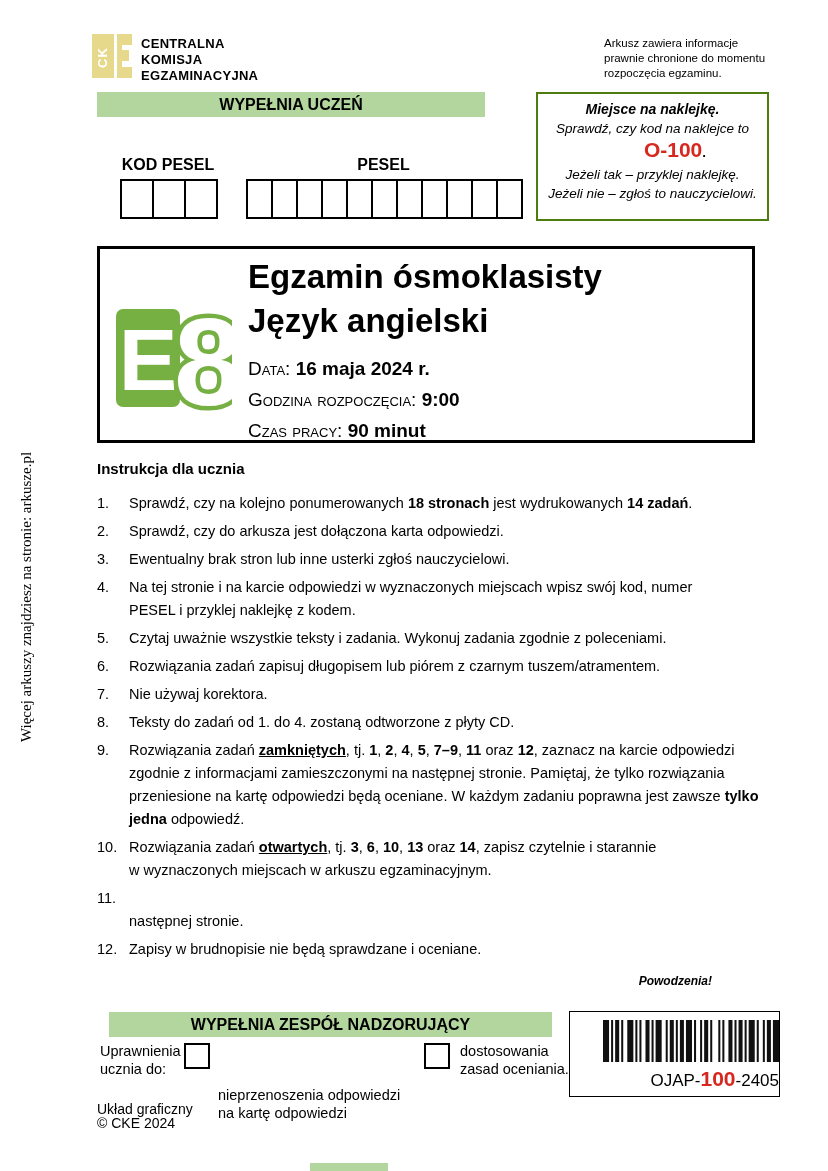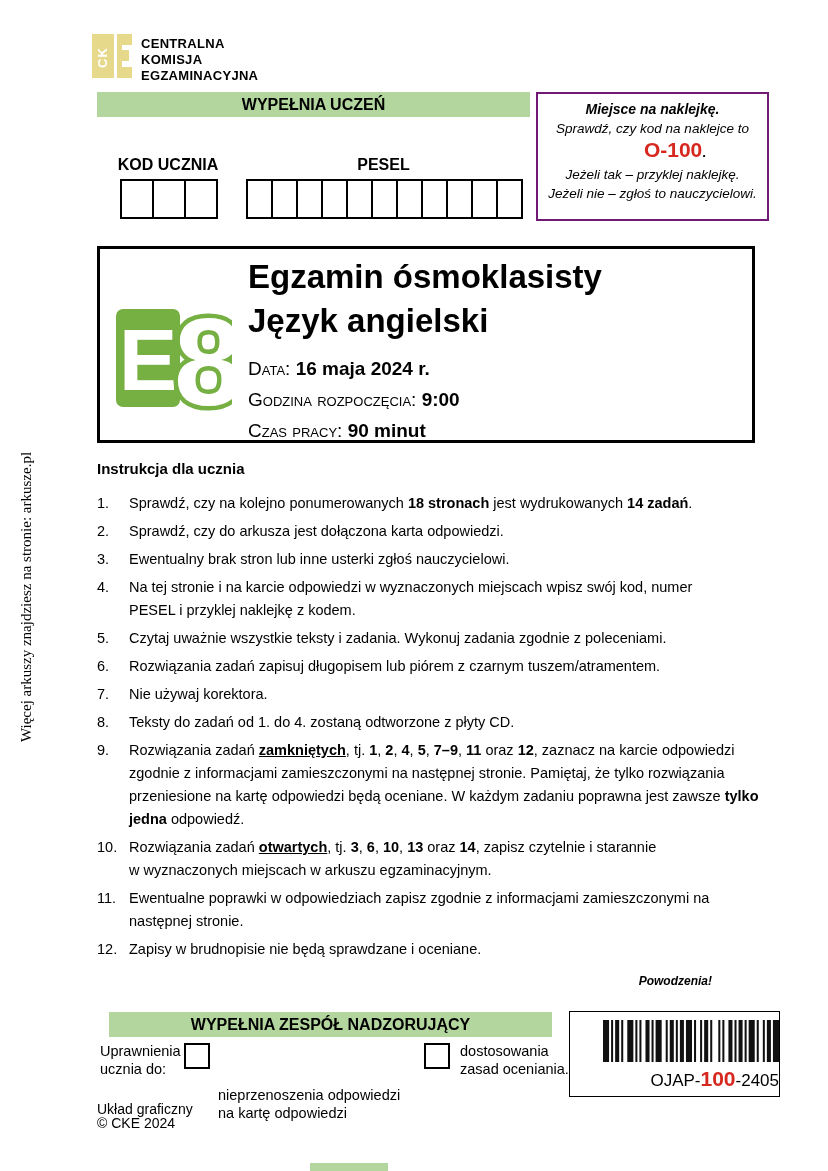--- a/index.html
+++ b/index.html
@@ -6,25 +6,25 @@
   .page{position:relative;width:828px;height:1171px;background:#fff;overflow:hidden;
         font-family:"Liberation Sans",sans-serif;color:#000;}
 
   
   .cke-logo{position:absolute;left:92px;top:32px;}
   .org{position:absolute;left:141px;top:36px;font-size:13px;font-weight:bold;line-height:16px;letter-spacing:.3px;}
   .notice{position:absolute;left:604px;top:36px;font-size:11.5px;line-height:15px;}
 
   
   .greenbar{position:absolute;background:var(--green);text-align:center;font-weight:bold;font-size:16px;}
-  .bar-student{left:97px;top:92px;width:433px;height:25px;line-height:25px;}
+  .bar-student{left:97px;top:92px;width:388px;height:25px;line-height:25px;}
   .bar-supervisor{left:109px;top:1012px;width:443px;height:25px;line-height:25px;}
 
   
-  .sticker{position:absolute;left:536px;top:92px;width:229px;height:119px;border:2px solid #701a75;
+  .sticker{position:absolute;left:536px;top:92px;width:229px;height:119px;border:2px solid #4d7c0f;
            text-align:center;padding-top:6px;font-style:italic;font-size:13.5px;line-height:19px;}
   .sticker .l1{font-weight:bold;font-size:14px;}
   .sticker .code-line{font-style:normal;line-height:24px;margin-left:45px;}
   .sticker .code{color:var(--red);font-weight:bold;font-size:21px;}
 
   
   .field-label{position:absolute;font-size:16px;font-weight:bold;text-align:center;}
   .kod-label{left:104px;top:156px;width:128px;}
   .pesel-label{left:246px;top:156px;width:275px;}
   .cells{position:absolute;display:flex;}
@@ -85,32 +85,37 @@
     <rect x="25" y="2" width="15" height="11" fill="#e6d98c"></rect>
     <rect x="25" y="18" width="12" height="11" fill="#e6d98c"></rect>
     <rect x="25" y="35" width="15" height="11" fill="#e6d98c"></rect>
     <text transform="translate(15,36) rotate(-90)" font-family="Liberation Sans, sans-serif" font-size="13" font-weight="bold" fill="#ffffff" letter-spacing="1">CK</text>
   </svg>
   <div class="org">
     <div>CENTRALNA</div>
     <div>KOMISJA</div>
     <div>EGZAMINACYJNA</div>
   </div>
+  <div class="notice">
+    <div>Arkusz zawiera informacje</div>
+    <div>prawnie chronione do momentu</div>
+    <div>rozpoczęcia egzaminu.</div>
+  </div>
 
   <div class="greenbar bar-student">WYPEŁNIA UCZEŃ</div>
 
   <div class="sticker">
     <div class="l1">Miejsce na naklejkę.</div>
     <div>Sprawdź, czy kod na naklejce to</div>
     <div class="code-line"><span class="code">O-100</span><span class="b">.</span></div>
     <div>Jeżeli tak – przyklej naklejkę.</div>
     <div>Jeżeli nie – zgłoś to nauczycielowi.</div>
   </div>
 
-  <div class="field-label kod-label">KOD UCZNIA</div>
+  <div class="field-label kod-label">KOD PESEL</div>
   <div class="field-label pesel-label">PESEL</div>
   <div class="cells kod-cells">
       <div class="cell"></div>
       <div class="cell"></div>
       <div class="cell"></div>
     </div>
   <div class="cells pesel-cells">
       <div class="cell"></div>
       <div class="cell"></div>
       <div class="cell"></div>
@@ -180,21 +185,21 @@
       <div class="item">
         <span class="num">9.</span>
         <span class="body"><span>Rozwiązania zadań </span><span class="b u">zamkniętych</span><span>, tj. </span><span class="b">1</span><span>, </span><span class="b">2</span><span>, </span><span class="b">4</span><span>, </span><span class="b">5</span><span>, </span><span class="b">7–9</span><span>, </span><span class="b">11</span><span> oraz </span><span class="b">12</span><span>, zaznacz na karcie odpowiedzi zgodnie z informacjami zamieszczonymi na następnej stronie. Pamiętaj, że tylko rozwiązania przeniesione na kartę odpowiedzi będą oceniane. W każdym zadaniu poprawna jest zawsze </span><span class="b">tylko jedna</span><span> odpowiedź.</span></span>
       </div>
       <div class="item">
         <span class="num">10.</span>
         <span class="body"><span>Rozwiązania zadań </span><span class="b u">otwartych</span><span>, tj. </span><span class="b">3</span><span>, </span><span class="b">6</span><span>, </span><span class="b">10</span><span>, </span><span class="b">13</span><span> oraz </span><span class="b">14</span><span>, zapisz czytelnie i starannie</span><br><span>w wyznaczonych miejscach w arkuszu egzaminacyjnym.</span></span>
       </div>
       <div class="item">
         <span class="num">11.</span>
-        <span class="body"><span>Ewentualne poprawki w odpowiedziach zapisz zgodnie z informacjami zamieszczonymi na</span><br><span>następnej stronie.</span></span>
+        <span class="body"><br><span>następnej stronie.</span></span>
       </div>
       <div class="item">
         <span class="num">12.</span>
         <span class="body"><span>Zapisy w brudnopisie nie będą sprawdzane i oceniane.</span></span>
       </div>
     </div>
   <div class="powodzenia">Powodzenia!</div>
 
   <div class="greenbar bar-supervisor">WYPEŁNIA ZESPÓŁ NADZORUJĄCY</div>
   <div class="perm-intro">

